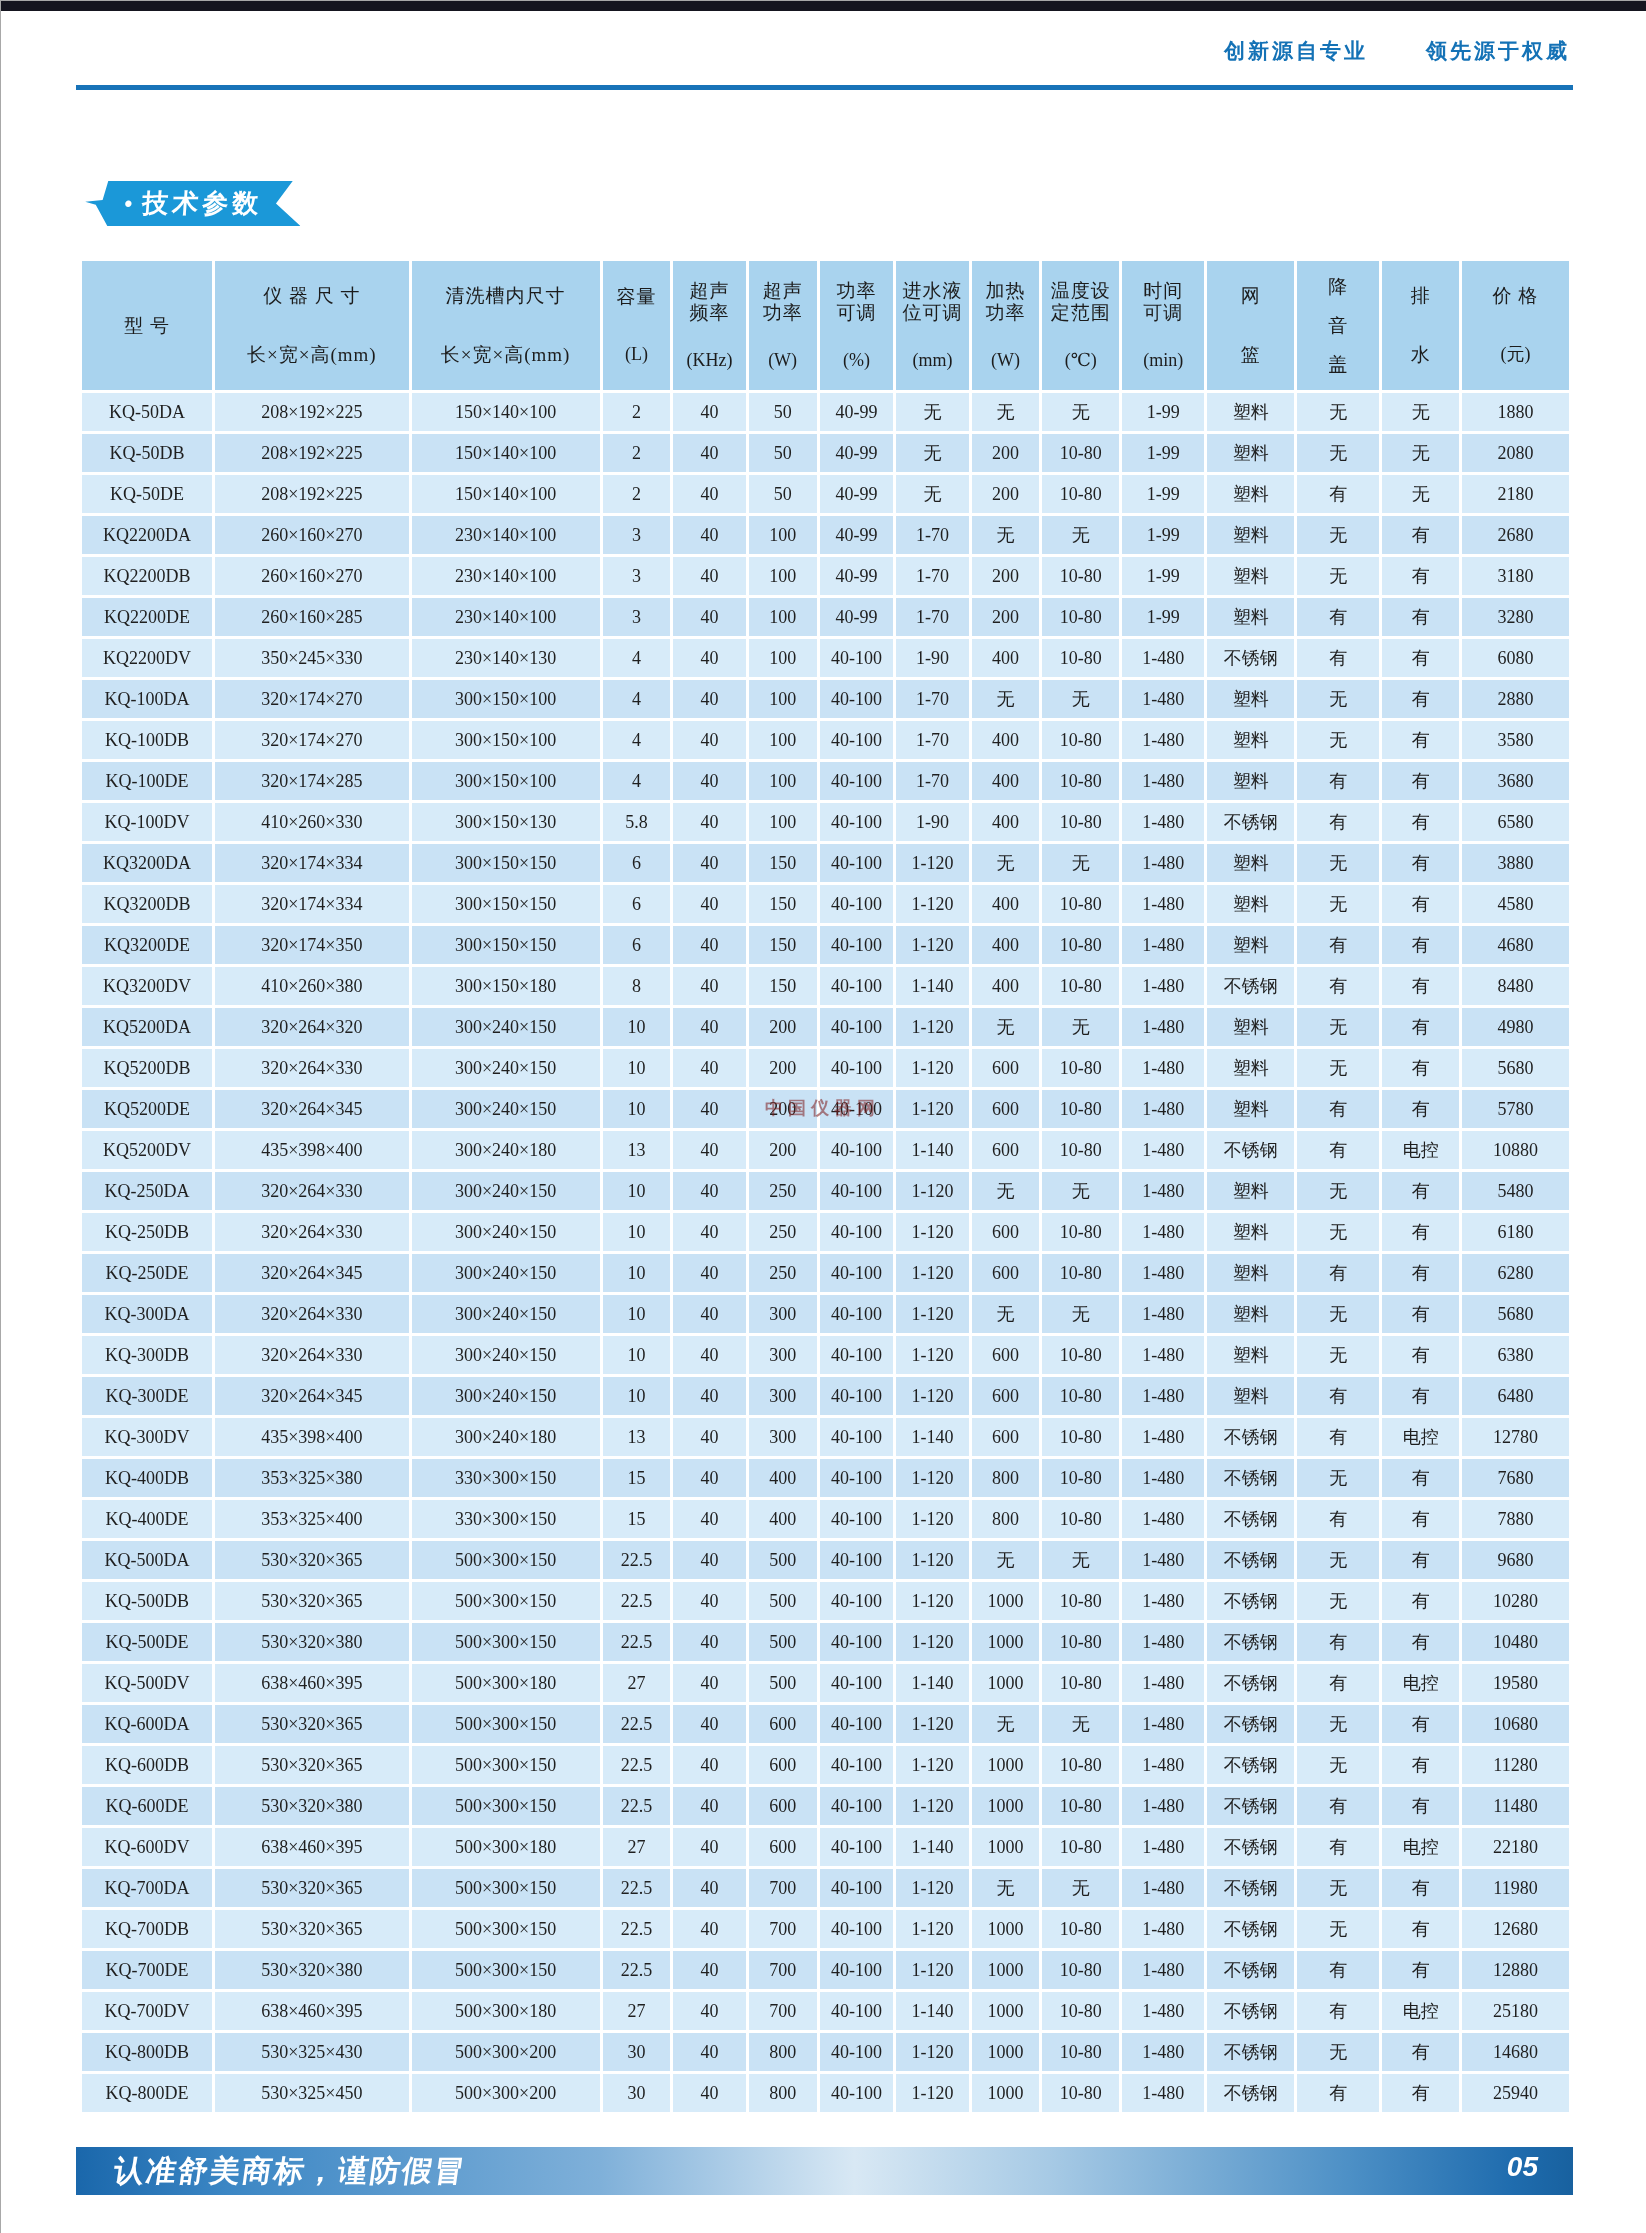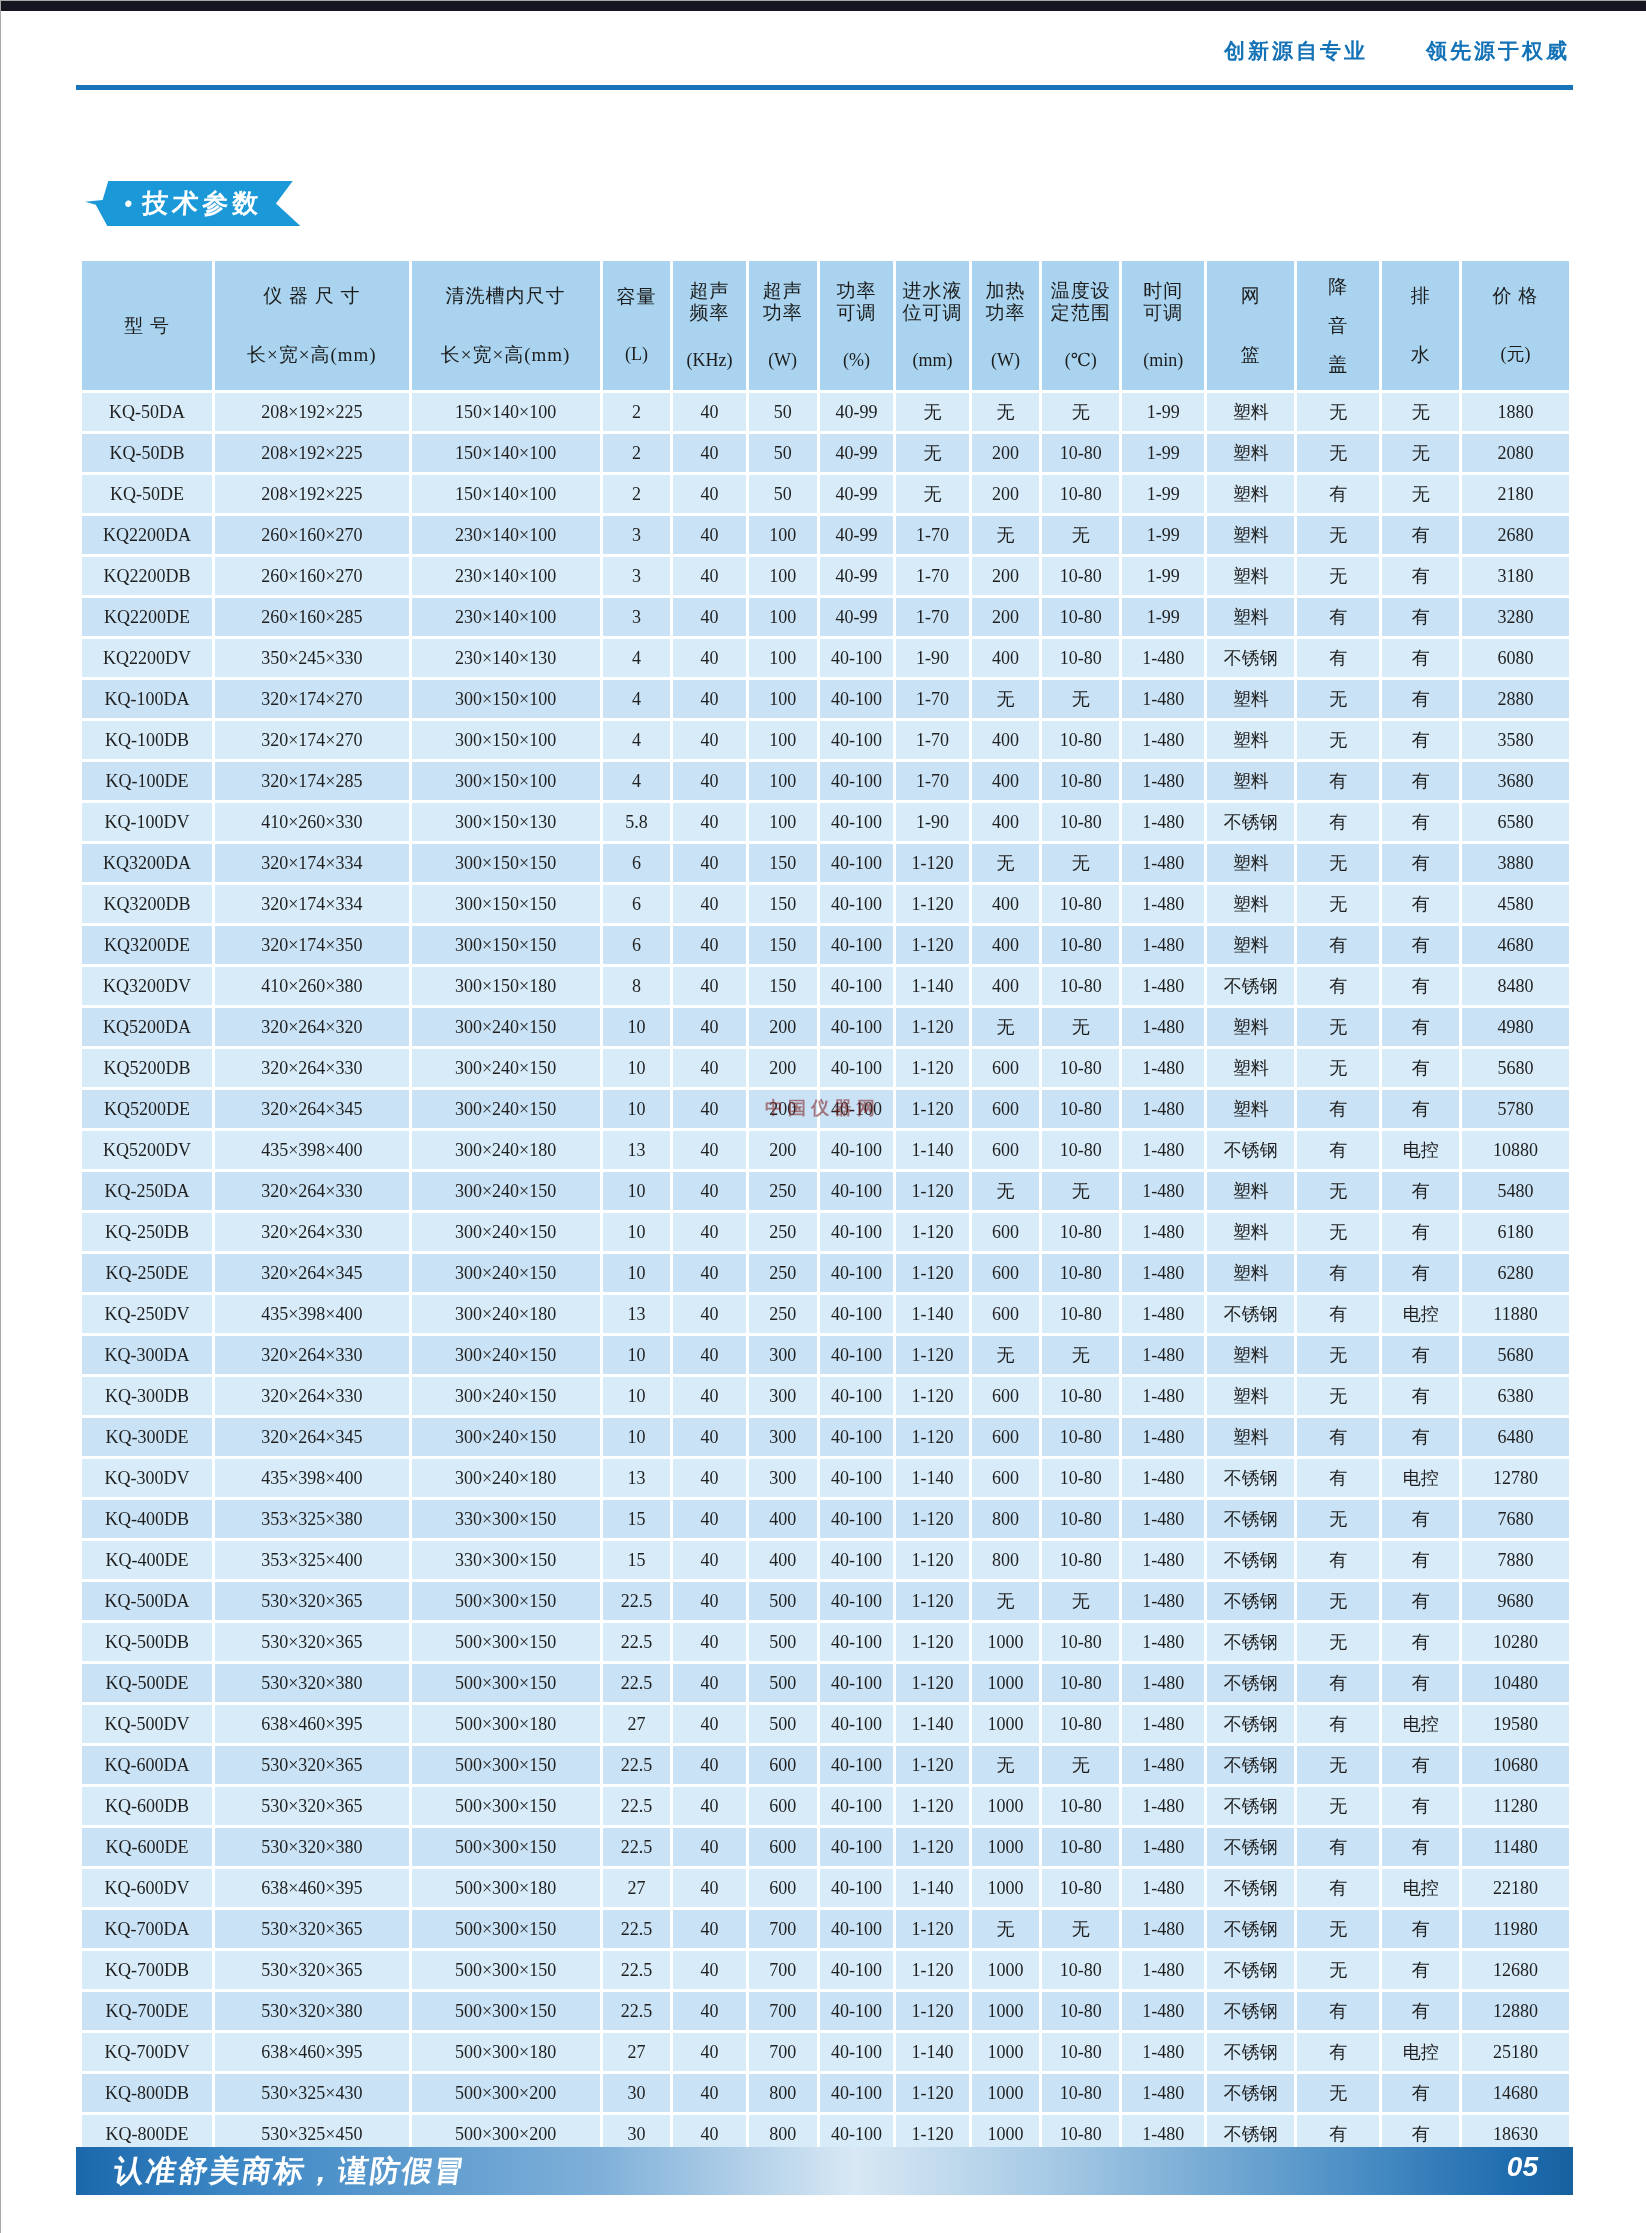--- a/index.html
+++ b/index.html
@@ -613,37 +613,20 @@
             <td class="dcell">40-100</td>
             <td class="dcell">1-120</td>
             <td class="dcell">600</td>
             <td class="dcell">10-80</td>
             <td class="dcell">1-480</td>
             <td class="dcell">塑料</td>
             <td class="dcell">有</td>
             <td class="dcell">有</td>
             <td class="dcell">6280</td>
           </tr>
-          <tr class="odd">
-            <td class="dcell">KQ-250DV</td>
-            <td class="dcell">435×398×400</td>
-            <td class="dcell">300×240×180</td>
-            <td class="dcell">13</td>
-            <td class="dcell">40</td>
-            <td class="dcell">250</td>
-            <td class="dcell">40-100</td>
-            <td class="dcell">1-140</td>
-            <td class="dcell">600</td>
-            <td class="dcell">10-80</td>
-            <td class="dcell">1-480</td>
-            <td class="dcell">不锈钢</td>
-            <td class="dcell">有</td>
-            <td class="dcell">电控</td>
-            <td class="dcell">11880</td>
-          </tr>
           <tr class="even">
             <td class="dcell">KQ-300DA</td>
             <td class="dcell">320×264×330</td>
             <td class="dcell">300×240×150</td>
             <td class="dcell">10</td>
             <td class="dcell">40</td>
             <td class="dcell">300</td>
             <td class="dcell">40-100</td>
             <td class="dcell">1-120</td>
             <td class="dcell">无</td>
@@ -968,21 +951,21 @@
             <td class="dcell">40</td>
             <td class="dcell">800</td>
             <td class="dcell">40-100</td>
             <td class="dcell">1-120</td>
             <td class="dcell">1000</td>
             <td class="dcell">10-80</td>
             <td class="dcell">1-480</td>
             <td class="dcell">不锈钢</td>
             <td class="dcell">有</td>
             <td class="dcell">有</td>
-            <td class="dcell">18630</td>
+            <td class="dcell">25940</td>
           </tr>
         </tbody>
     </table>
   </div>
 
   <div class="watermark">中国仪器网</div>
 
   <div class="footer-bar">
     <div class="footer-text">认准舒美商标，谨防假冒</div>
     <div class="page-number">05</div>

